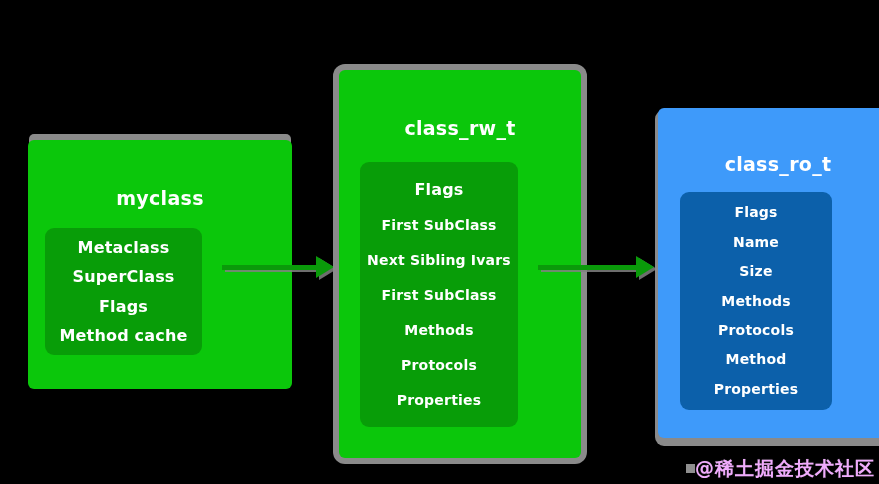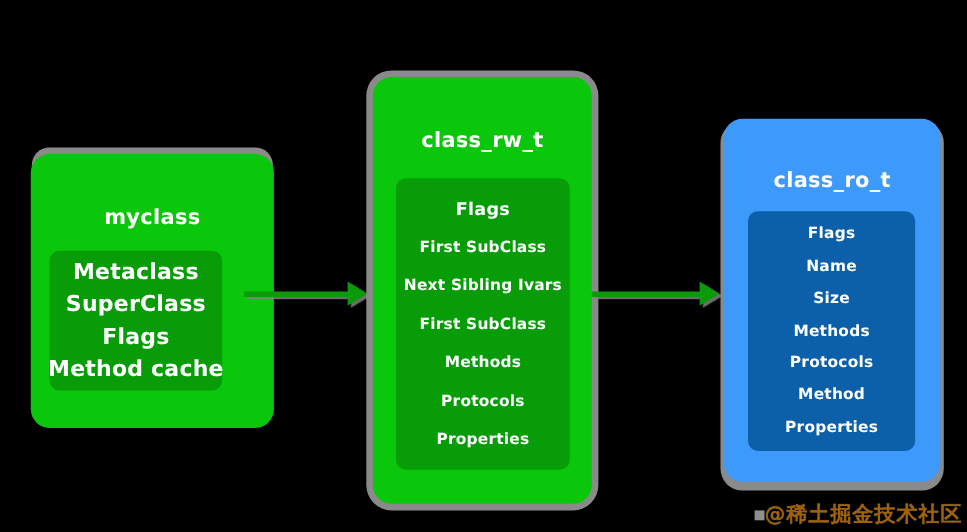--- a/index.html
+++ b/index.html
@@ -16,21 +16,21 @@
   html,body{margin:0;padding:0;background:#000;}
   .canvas{
     position:relative;
     width:879px;height:484px;
     background:var(--background);
     overflow:hidden;
     font-family:"DejaVu Sans","Liberation Sans",sans-serif;
     font-weight:bold;
     -webkit-font-smoothing:antialiased;
   }
-  .box{position:absolute;border-radius:17px;}
+  .box{position:absolute;border-radius:6px;padding-left:43px;}
   .box-title{
     position:absolute;top:47px;left:0;right:0;
     text-align:center;
     color:var(--text-white);
     font-size:19px;line-height:22px;
     letter-spacing:.3px;
   }
   .inner{
     position:absolute;border-radius:9px;
     display:flex;flex-direction:column;
@@ -47,21 +47,21 @@
   
   #box-myclass{
     left:28px;top:140px;width:221px;height:249px;
     background:var(--green-outer);
     box-shadow:0 -7px 0 -1px var(--shadow-gray);
   }
   #box-myclass .inner{
     left:17px;top:88px;width:157px;height:127px;
     background:var(--green-inner);
   }
-  #box-myclass .row{font-size:20px;line-height:19px;}
+  #box-myclass .row{font-size:16px;line-height:19px;}
 
   
   #box-rw{
     left:339px;top:70px;width:199px;height:388px;
     background:var(--green-outer);
     box-shadow:0 0 0 6px var(--shadow-gray);
   }
   #box-rw .inner{
     left:21px;top:92px;width:158px;height:265px;
     background:var(--green-inner);
@@ -97,21 +97,21 @@
   #arrow-1{left:222px;top:254px;width:112px;}
   #arrow-1 .shaft{width:96px;}
   #arrow-1 .head{left:94px;}
   #arrow-2{left:538px;top:254px;width:118px;}
   #arrow-2 .shaft{width:100px;}
   #arrow-2 .head{left:98px;}
 
   
   .watermark{
     position:absolute;right:4px;bottom:5px;
-    color:#a16207;font-size:19px;line-height:22px;
+    color:#f0abfc;font-size:19px;line-height:22px;
     letter-spacing:1px;
     text-shadow:1px 2px 2px #000,0 0 1px #6f6f6f;
     display:flex;align-items:center;gap:0;
   }
   .watermark .bullet{
     width:9px;height:9px;background:#8f8f8f;
     display:inline-block;
   }
 </style>
 </head>

